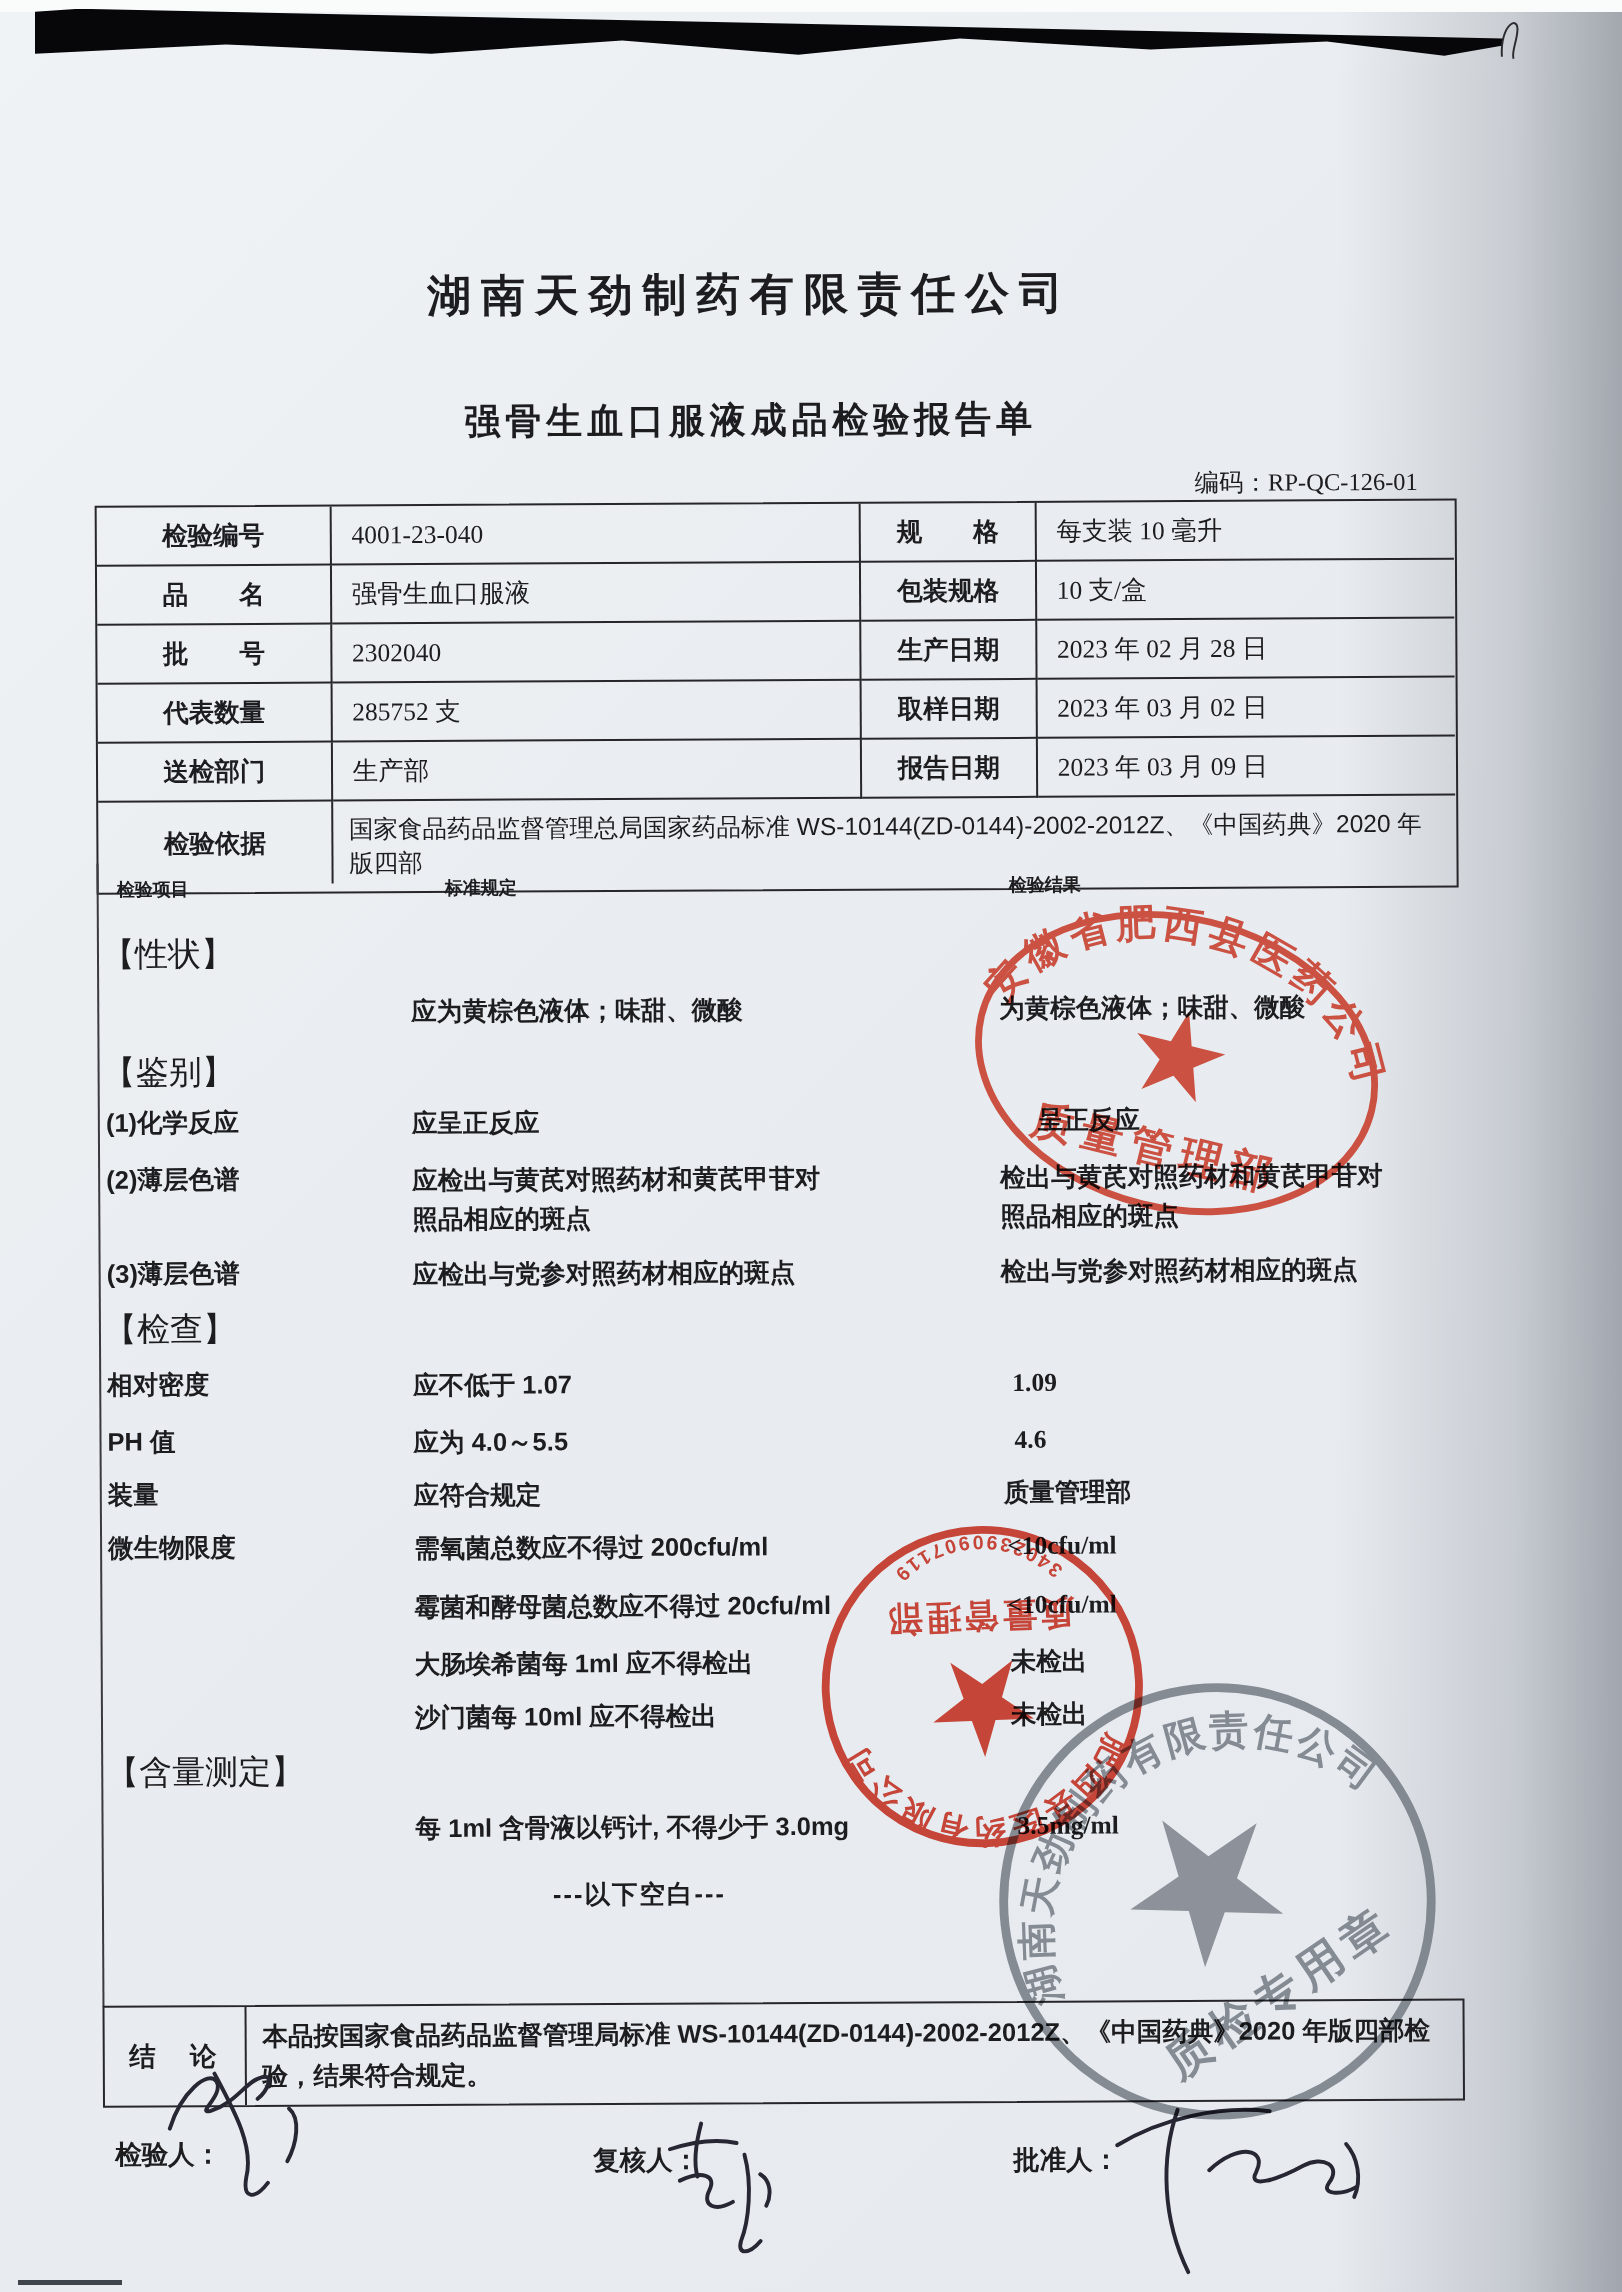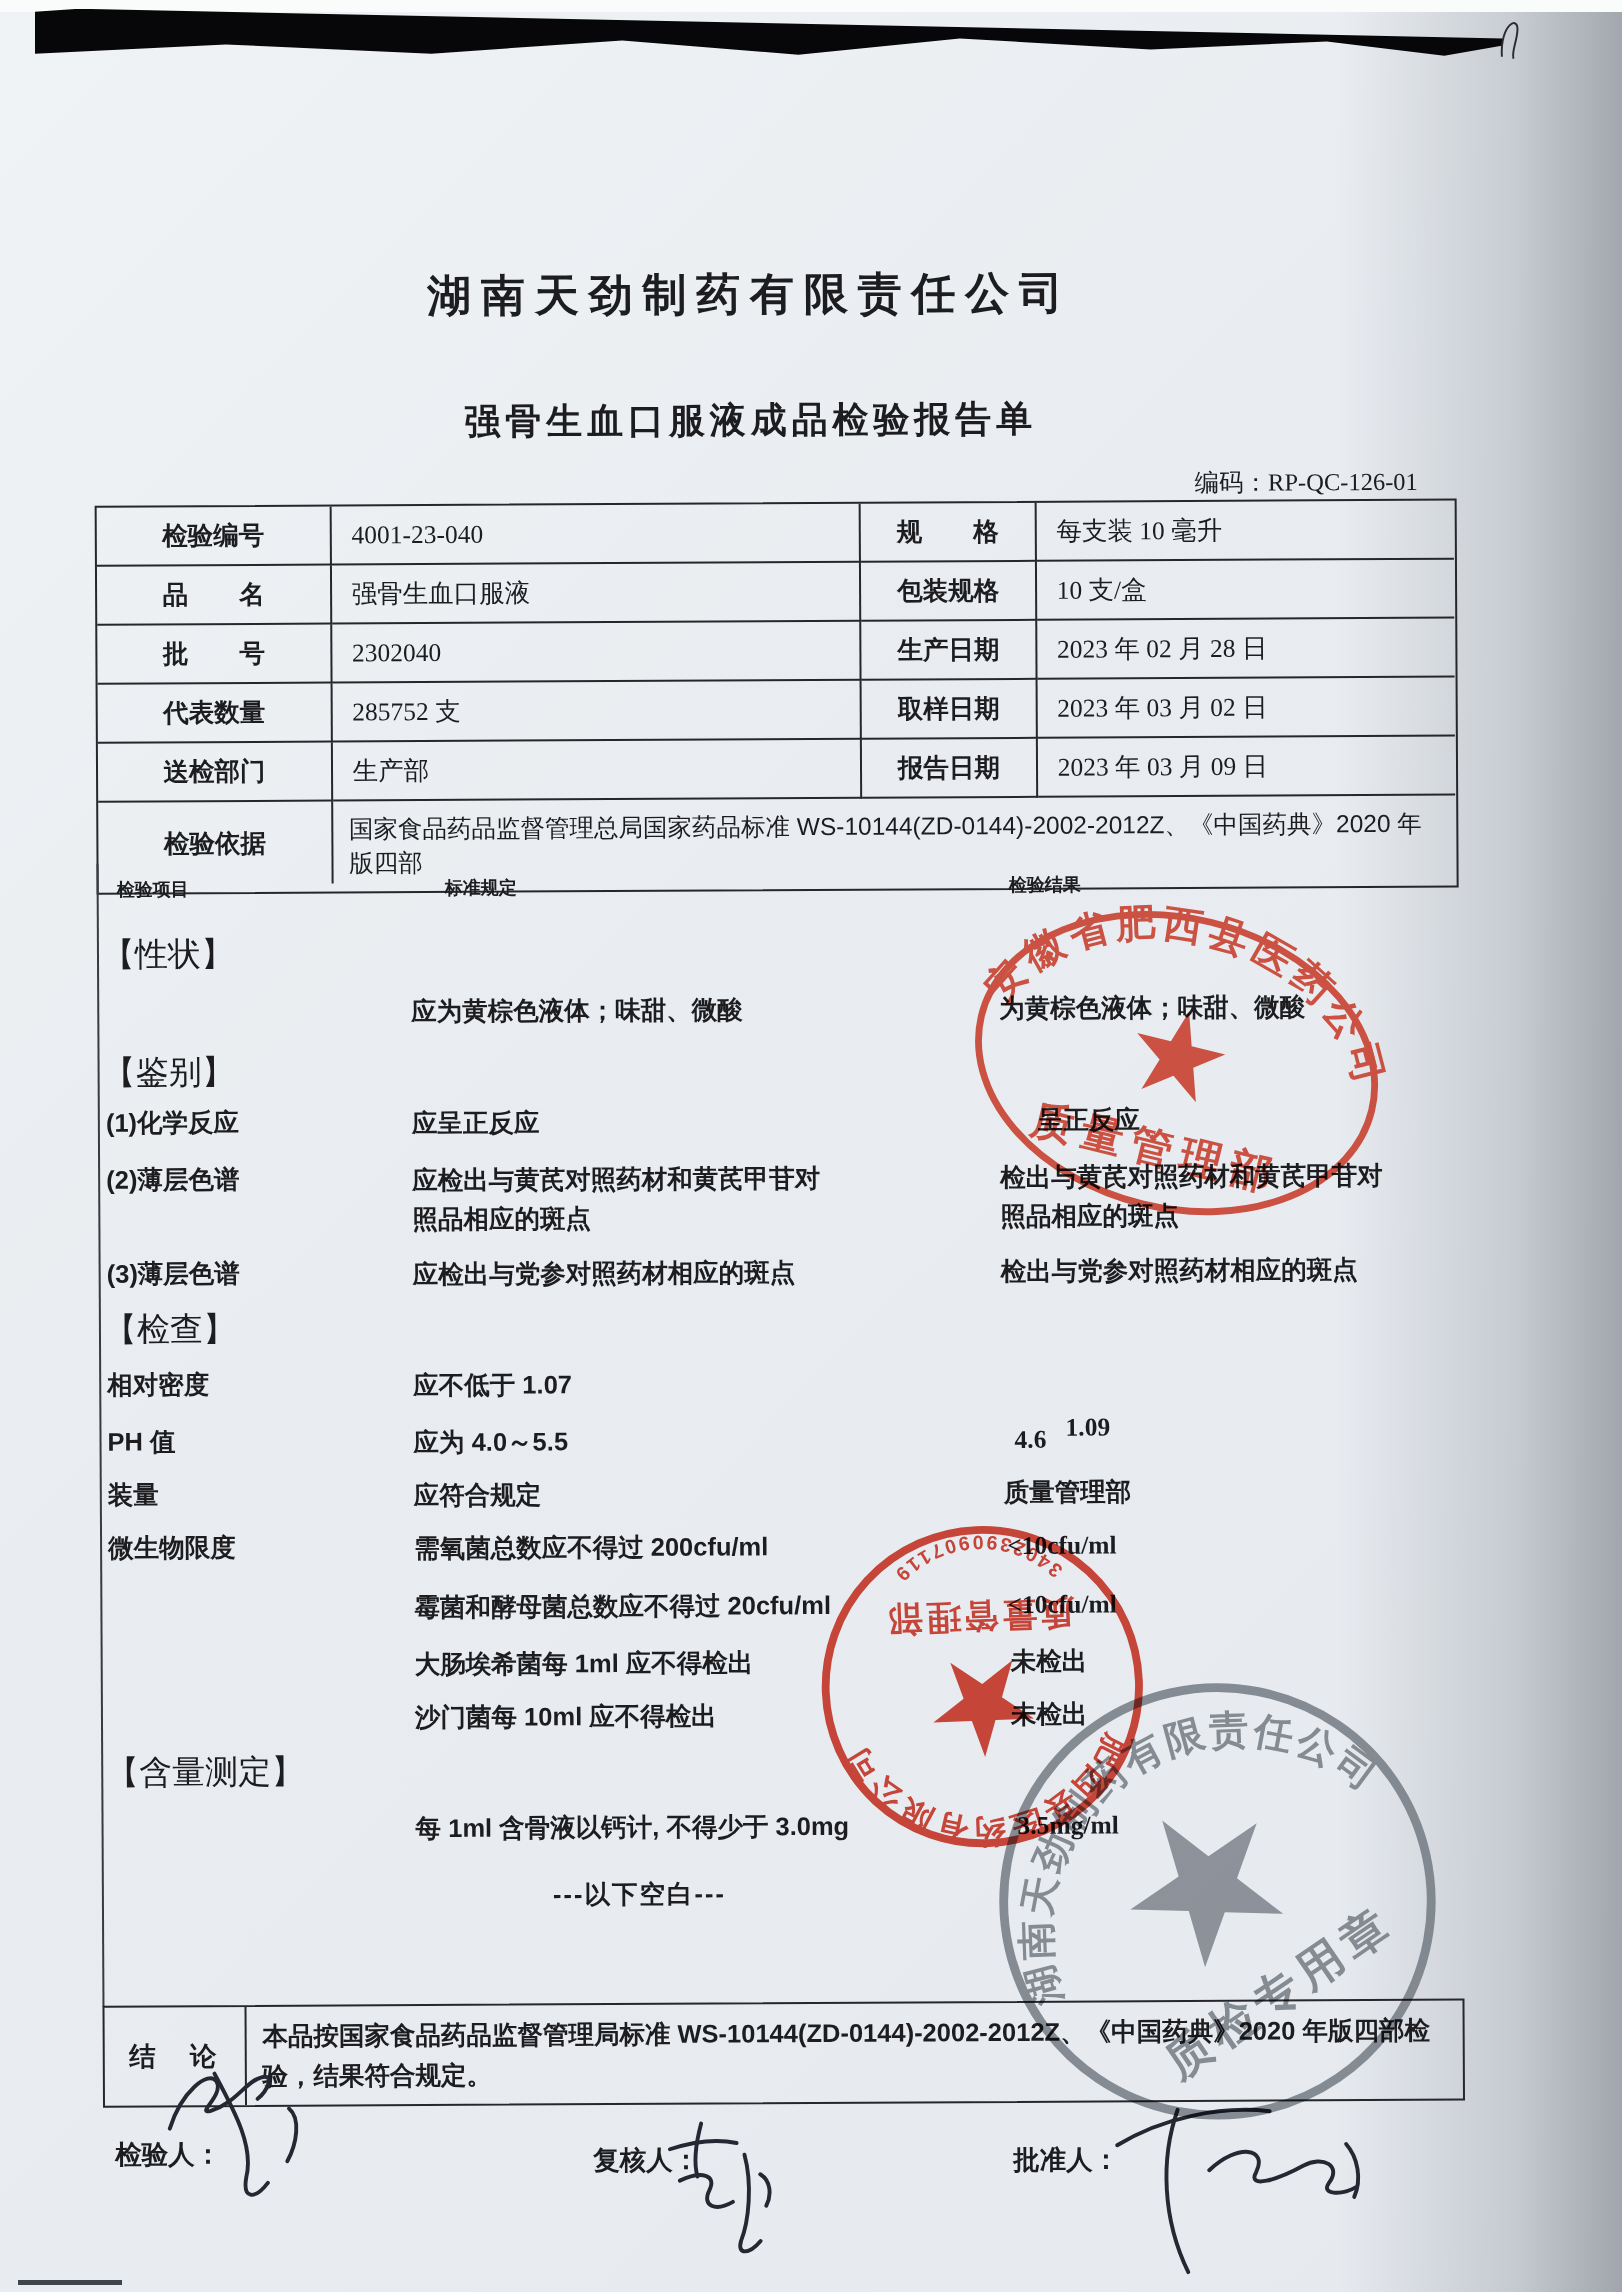--- a/index.html
+++ b/index.html
@@ -128,21 +128,21 @@
     <div class="abs rres" style="left:1000px;top:1159px;width:404px;">检出与黄芪对照药材和黄芪甲苷对照品相应的斑点</div>
 
     <div class="abs ritem nowrap" style="left:106px;top:1253px;">(3)薄层色谱</div>
     <div class="abs rstd nowrap" style="left:412px;top:1253px;">应检出与党参对照药材相应的斑点</div>
     <div class="abs rres nowrap" style="left:1000px;top:1253px;">检出与党参对照药材相应的斑点</div>
 
     <div class="abs sec" style="left:103px;top:1304px;">【检查】</div>
 
     <div class="abs ritem nowrap" style="left:106px;top:1364px;">相对密度</div>
     <div class="abs rstd nowrap" style="left:412px;top:1364px;">应不低于 1.07</div>
-    <div class="abs rres nowrap val" style="left:1064px;top:1364px;font-weight:bold;margin-top:45px;">1.09</div>
+    <div class="abs rres nowrap val" style="left:1011px;top:1364px;font-weight:bold;">1.09</div>
 
     <div class="abs ritem nowrap" style="left:106px;top:1421px;">PH 值</div>
     <div class="abs rstd nowrap" style="left:412px;top:1421px;">应为 4.0～5.5</div>
     <div class="abs rres nowrap val" style="left:1005px;top:1421px;font-weight:bold;margin-left:8px;">4.6</div>
 
     <div class="abs ritem nowrap" style="left:106px;top:1474px;">装量</div>
     <div class="abs rstd nowrap" style="left:412px;top:1474px;">应符合规定</div>
     <div class="abs rres nowrap" style="left:1002px;top:1474px;">质量管理部</div>
 
     <div class="abs ritem nowrap" style="left:106px;top:1527px;">微生物限度</div>

